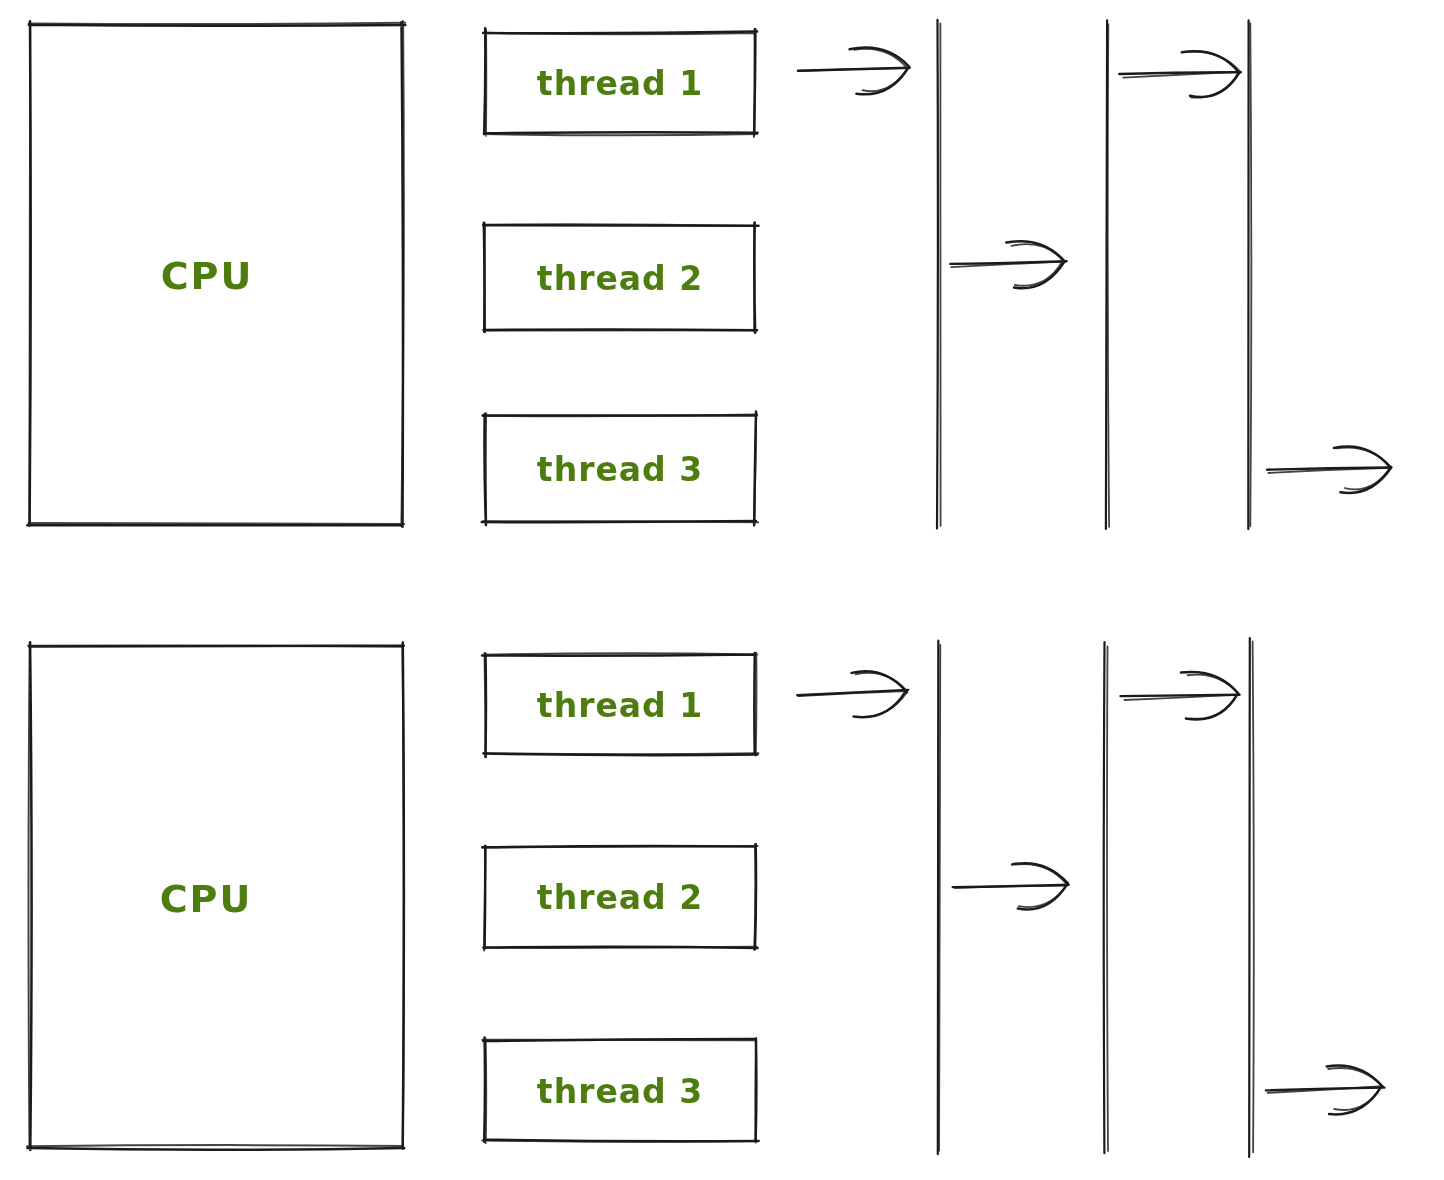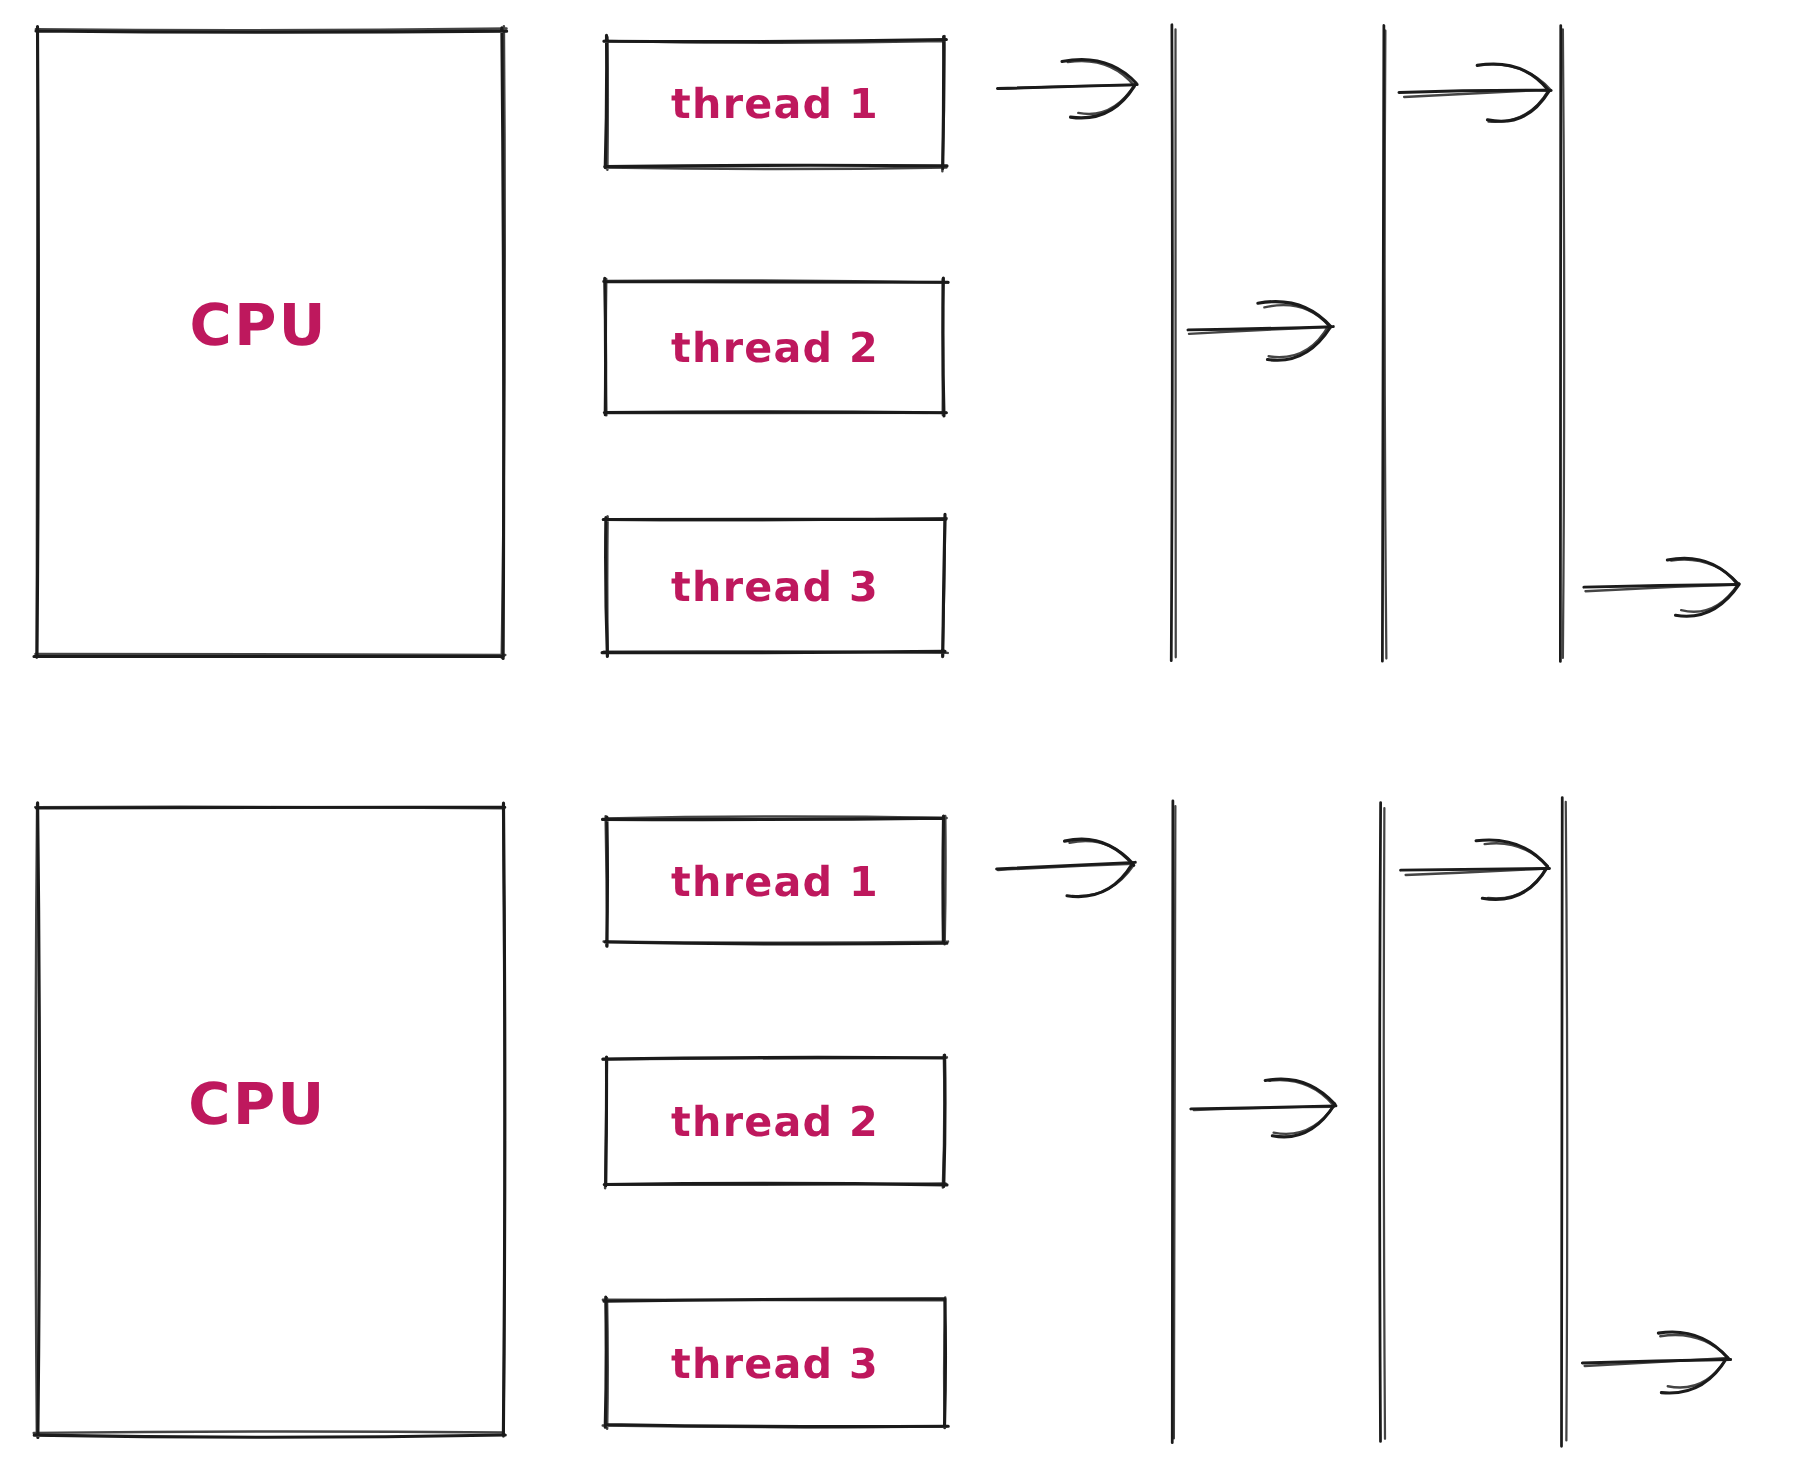--- a/index.html
+++ b/index.html
@@ -14,26 +14,26 @@
   .sketch path{
     fill:none;
     stroke:#1b1b1b;
     stroke-linecap:round;
     stroke-linejoin:round;
   }
   .sketch path.p2{opacity:.82;}
   .label{
     position:absolute;
     transform:translate(-50%,-50%);
-    color:#be185d;
+    color:#4d7c0f;
     font-weight:700;
     white-space:nowrap;
     user-select:none;
   }
-  .label.cpu{font-size:46px;letter-spacing:2px;}
+  .label.cpu{font-size:38px;letter-spacing:2px;margin-top:16px;}
   .label.thread{font-size:33px;letter-spacing:1px;}
 </style>
 </head>
 <body>
 
 <div class="canvas">
 
   <svg id="sketch" class="sketch" width="1444" height="1180" viewBox="0 0 1444 1180">
 
     <g>

